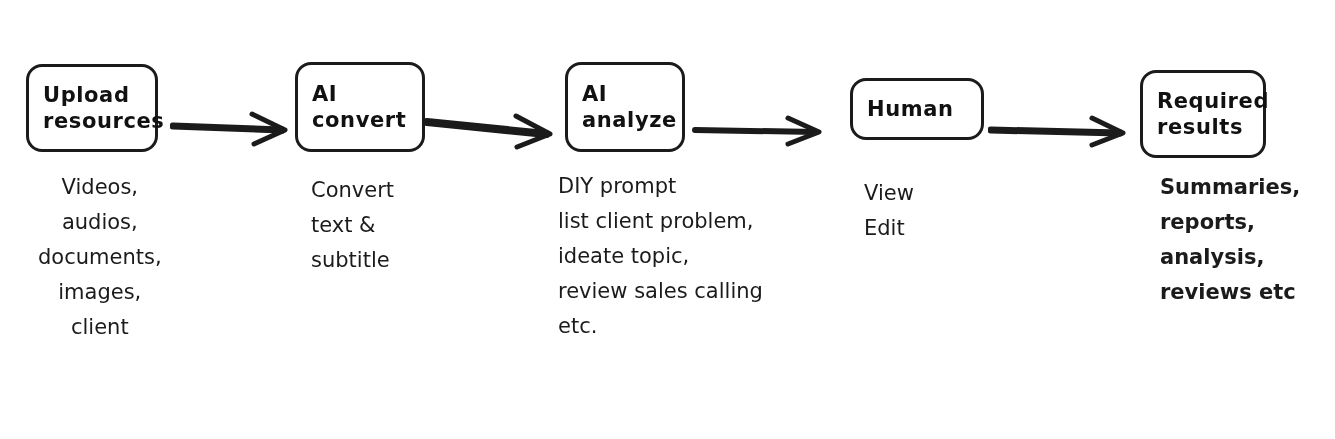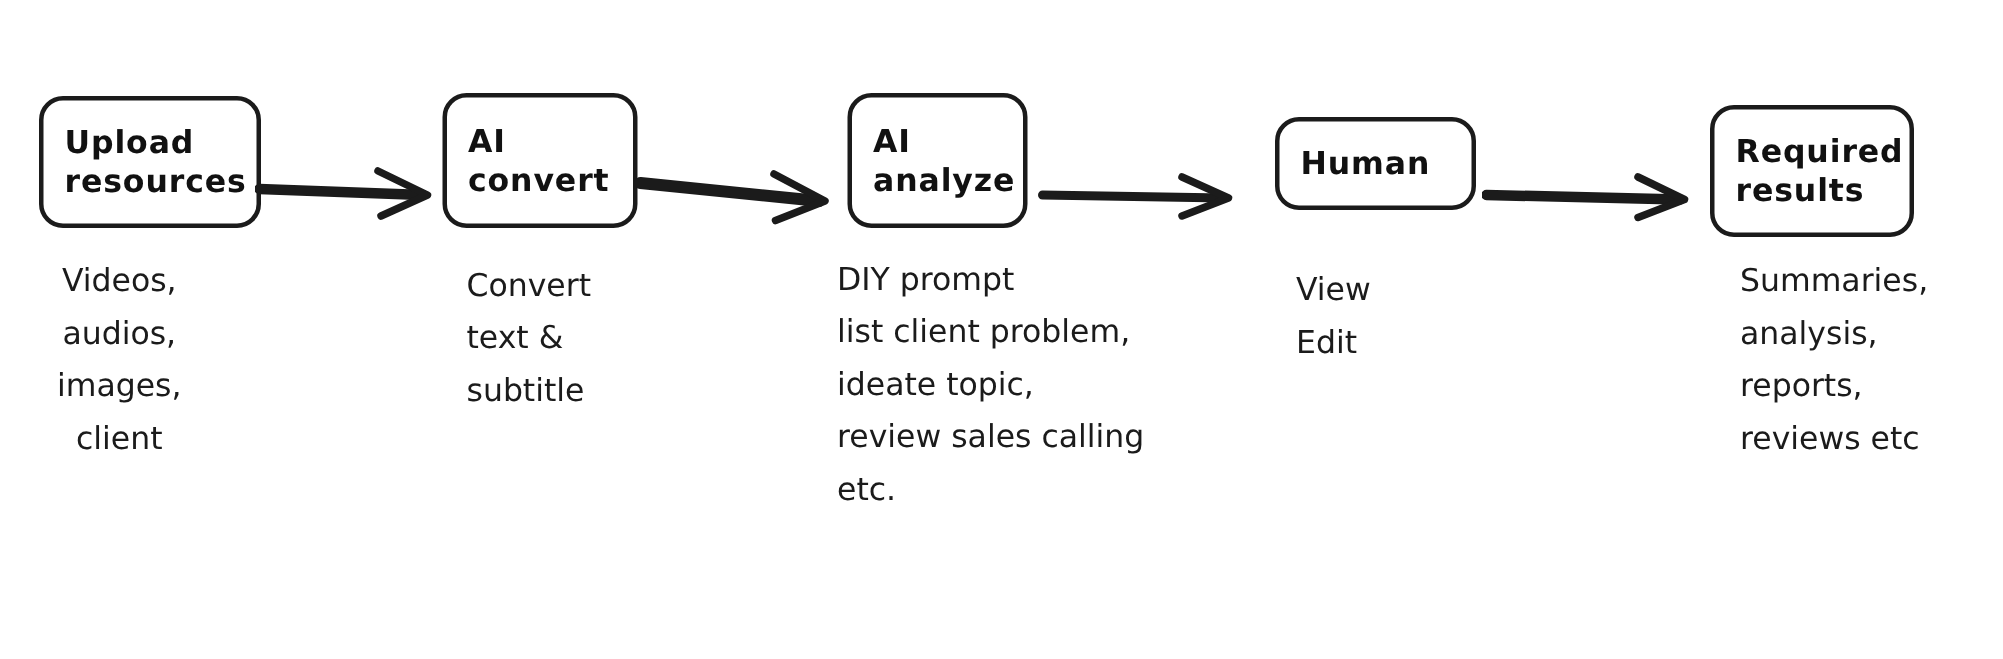--- a/index.html
+++ b/index.html
@@ -54,27 +54,28 @@
   .arrow {
     position: absolute;
   }
 </style>
 </head>
 <body>
 
 <div id="canvas">
 
   <div class="stage">
-    <div class="box" style="left:26px; top:64px; width:148px; height:88px;">
+    <div class="box" style="left:26px; top:64px; width:132px; height:88px;">
       <div class="box-line">Upload</div>
       <div class="box-line">resources</div>
     </div>
     <div class="caption" style="left:38px; top:170px;text-align:center;">
       <div>Videos,</div>
       <div>audios,</div>
+      <div>documents,</div>
       <div>images,</div>
       <div>client</div>
     </div>
   </div>
 
   <div class="arrow" style="left:170px; top:100px;">
     <svg width="130" height="60" viewBox="0 0 130 60" fill="none" xmlns="http://www.w3.org/2000/svg">
       <path d="M3 26 L112 30" stroke="#1b1b1b" stroke-width="7" stroke-linecap="round"></path>
       <path d="M82 14 L115 30 L84 44" stroke="#1b1b1b" stroke-width="5" stroke-linecap="round" stroke-linejoin="round" fill="none"></path>
     </svg>
@@ -131,25 +132,25 @@
   </div>
 
   <div class="arrow" style="left:988px; top:104px;">
     <svg width="150" height="60" viewBox="0 0 150 60" fill="none" xmlns="http://www.w3.org/2000/svg">
       <path d="M3 26 L132 29" stroke="#1b1b1b" stroke-width="7" stroke-linecap="round"></path>
       <path d="M104 14 L135 29 L104 41" stroke="#1b1b1b" stroke-width="5" stroke-linecap="round" stroke-linejoin="round" fill="none"></path>
     </svg>
   </div>
 
   <div class="stage">
-    <div class="box" style="left:1140px; top:70px; width:136px; height:88px;padding-left:14px;">
+    <div class="box" style="left:1140px; top:70px; width:126px; height:88px;padding-left:14px;">
       <div class="box-line">Required</div>
       <div class="box-line">results</div>
     </div>
-    <div class="caption" style="left:1160px; top:170px;">
+    <div class="caption" style="left:1160px; top:170px;font-weight:bold;">
       <div>Summaries,</div>
+      <div>reports,</div>
       <div>analysis,</div>
-      <div>reports,</div>
       <div>reviews etc</div>
     </div>
   </div>
 
 </div>
 
 </body></html>

